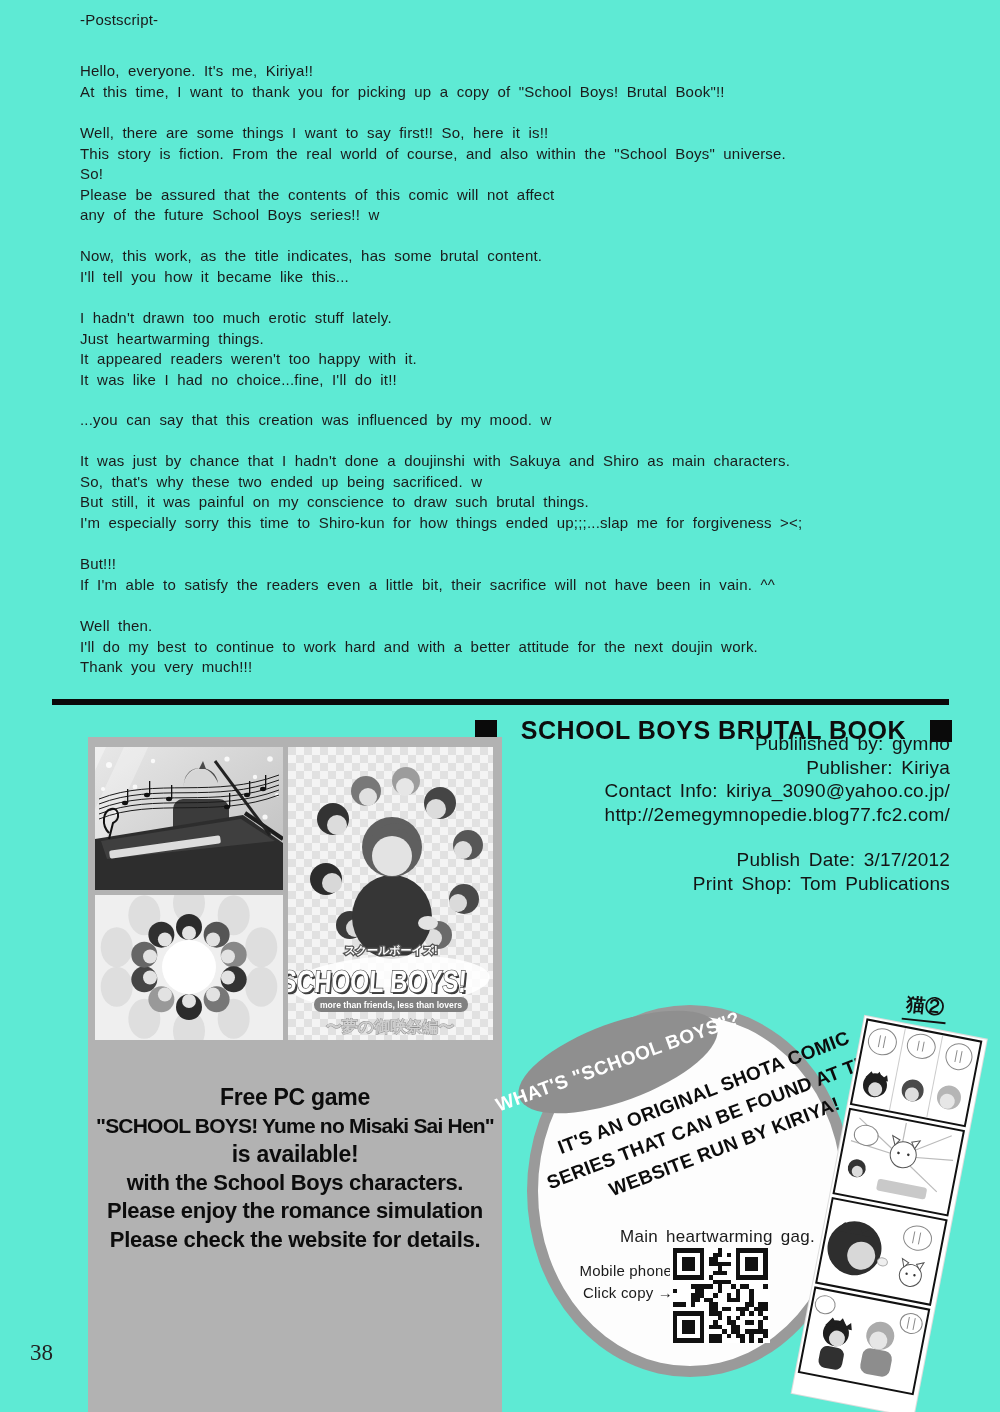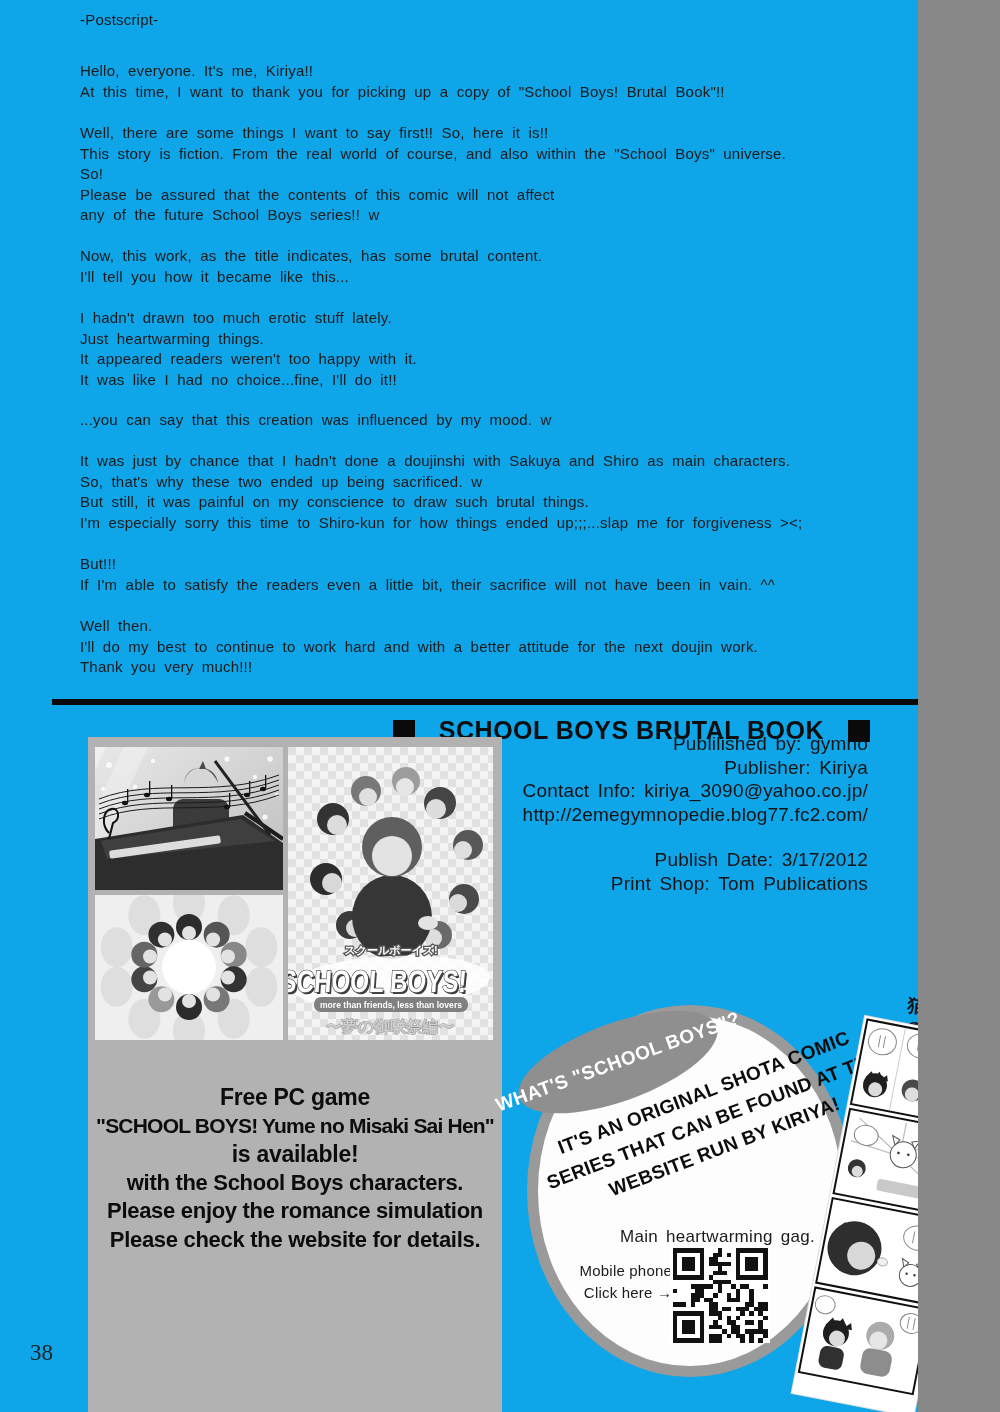--- a/index.html
+++ b/index.html
@@ -1,16 +1,16 @@
 <!DOCTYPE html>
 <html><head>
 <meta charset="utf-8">
 <style>
   html,body{margin:0;padding:0;background:#888;}
-  .page{position:relative;width:918px;height:1412px;background:#0ea5e9;overflow:hidden;
+  .page{position:relative;width:1000px;height:1412px;background:#5eead4;overflow:hidden;
         font-family:"Liberation Sans",sans-serif;color:#161616;}
   
   .ps{position:absolute;left:80px;top:0;width:890px;}
   .ps p{position:absolute;margin:0;font-size:15px;line-height:20.6px;
         letter-spacing:.2px;word-spacing:4px;white-space:nowrap;color:#1b1b1b;}
   .ps-title{top:10px;font-size:17px;letter-spacing:1px;}
   .p1{top:61px;} .p2{top:123px;} .p3{top:246px;} .p4{top:308px;}
   .p5{top:410px;} .p6{top:451px;} .p7{top:554px;} .p8{top:616px;}
   
   .divider{position:absolute;left:52px;top:699px;width:897px;height:6px;background:#0a0a0a;}
@@ -312,21 +312,21 @@
   <div class="answer">
     <div>IT'S AN ORIGINAL SHOTA COMIC</div>
     <div>SERIES THAT CAN BE FOUND AT THE</div>
     <div>WEBSITE RUN BY KIRIYA!</div>
   </div>
 
   <div class="gag-note">Main heartwarming gag.</div>
 
   <div class="mobile-note">
     <div>Mobile phone,</div>
-    <div>Click here →</div>
+    <div>Click copy →</div>
   </div>
 
   <svg class="qr" viewBox="0 0 21 21" shape-rendering="crispEdges">
     <g id="qr-g">
         <rect x="10" y="0" width="1" height="1" fill="#111"></rect>
         <rect x="9" y="1" width="1" height="1" fill="#111"></rect>
         <rect x="10" y="1" width="1" height="1" fill="#111"></rect>
         <rect x="12" y="1" width="1" height="1" fill="#111"></rect>
         <rect x="8" y="2" width="1" height="1" fill="#111"></rect>
         <rect x="9" y="2" width="1" height="1" fill="#111"></rect>

